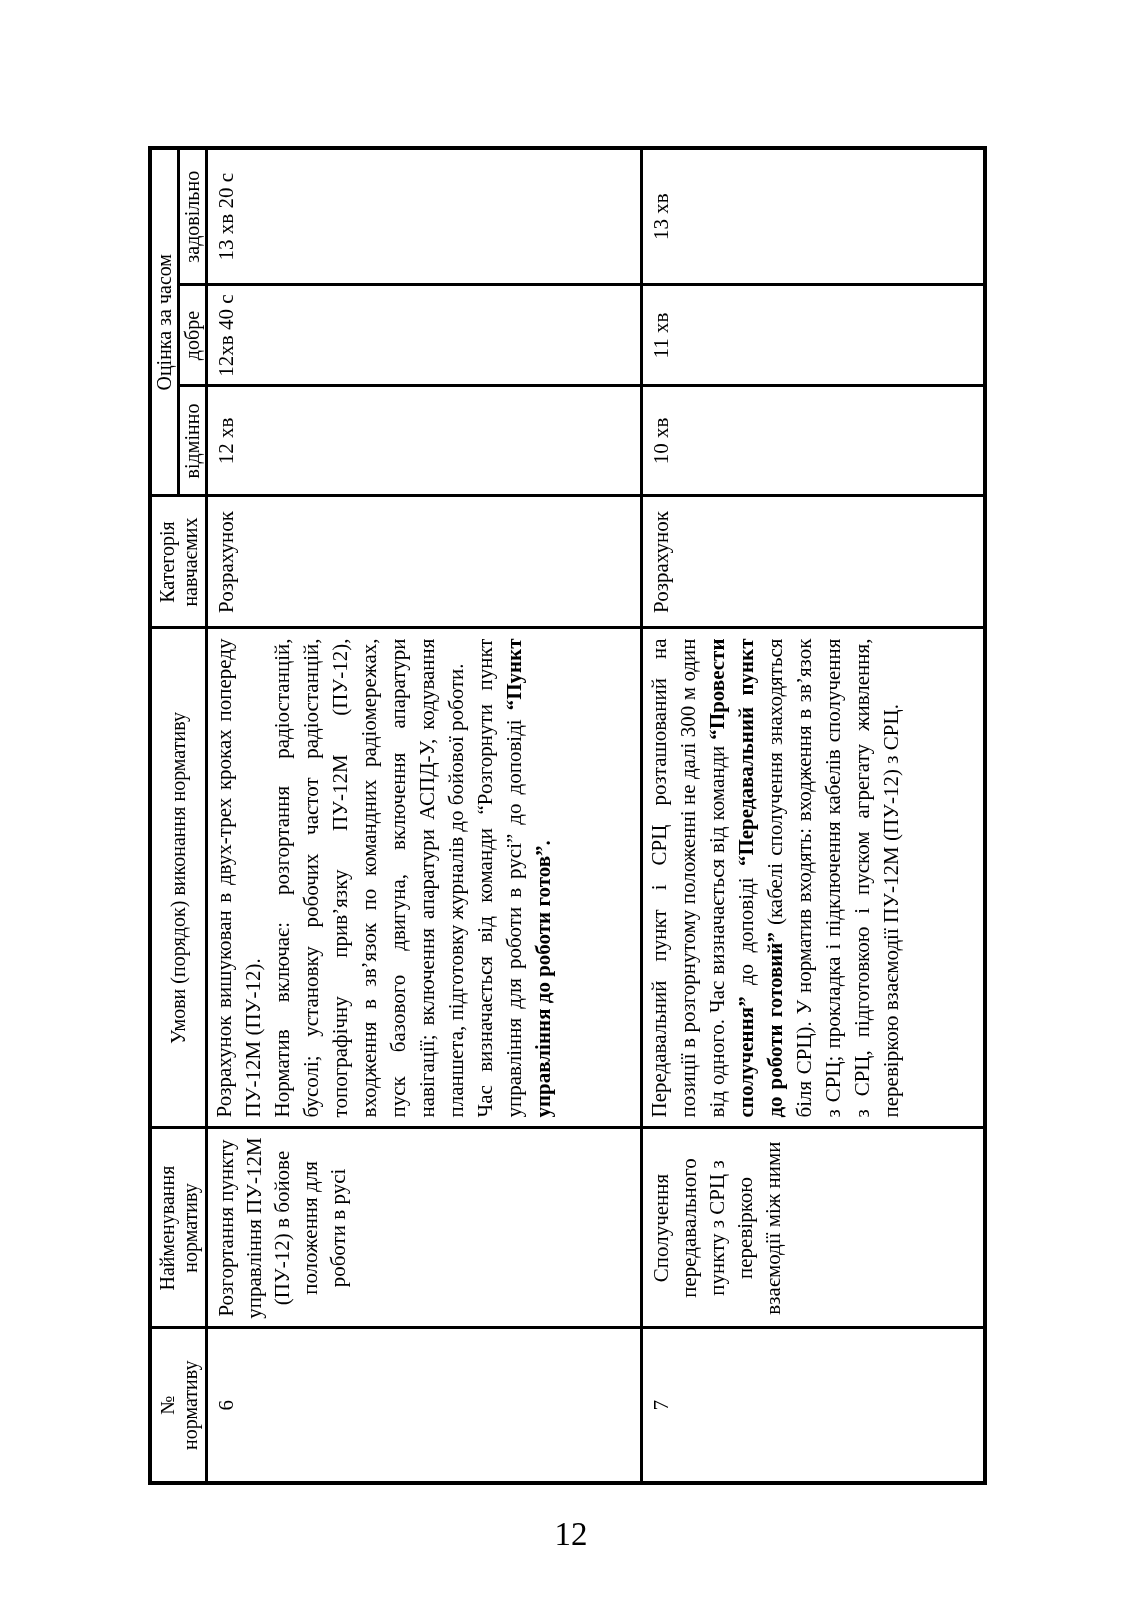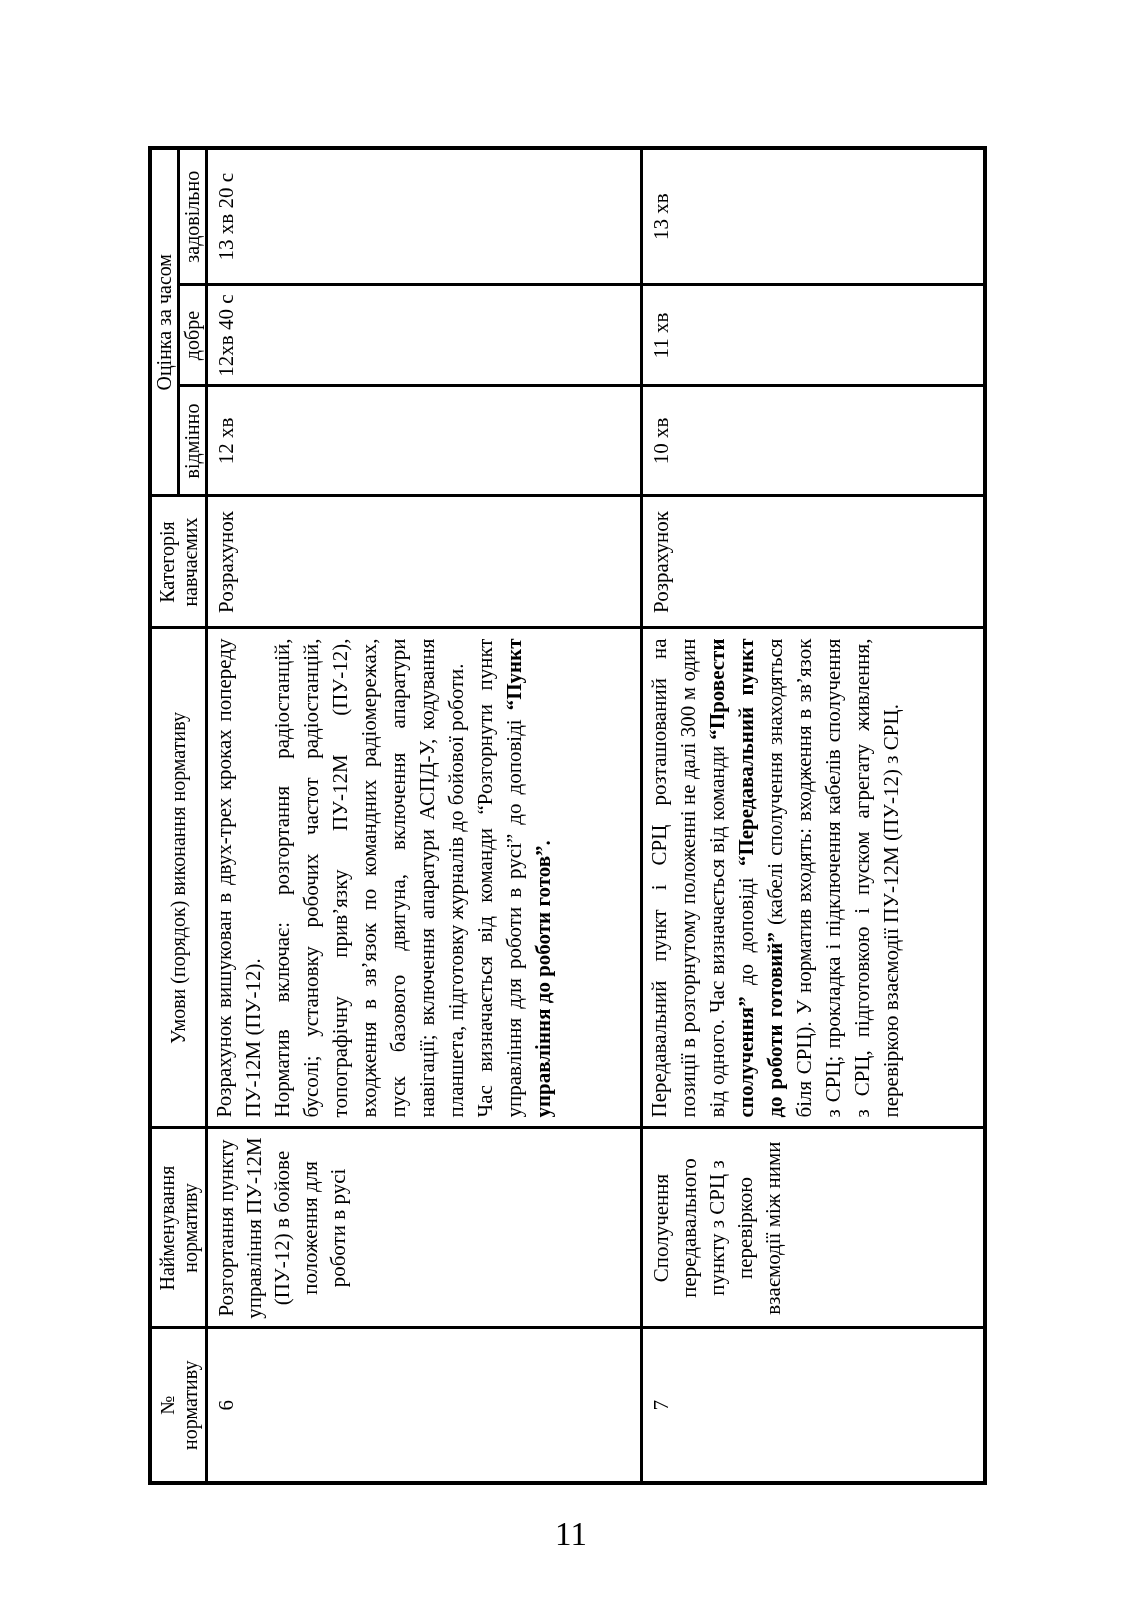--- a/index.html
+++ b/index.html
@@ -140,15 +140,15 @@
           <td class="cat-cell">Розрахунок</td>
           <td class="time-cell">10 хв</td>
           <td class="time-cell">11 хв</td>
           <td class="time-cell">13 хв</td>
         </tr>
       </tbody>
         </table>
     </div>
   </div>
 
-  <div class="page-number">11</div>
+  <div class="page-number">12</div>
 
 </div>
 
 </body></html>

